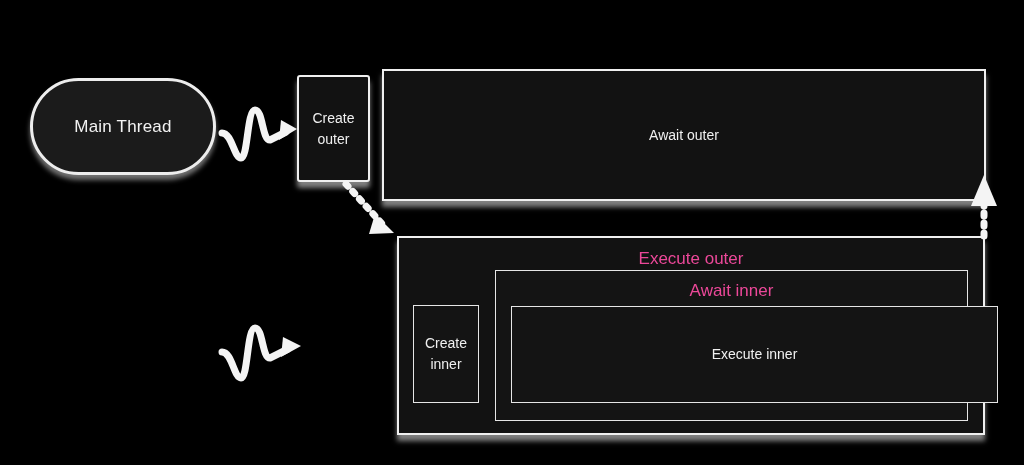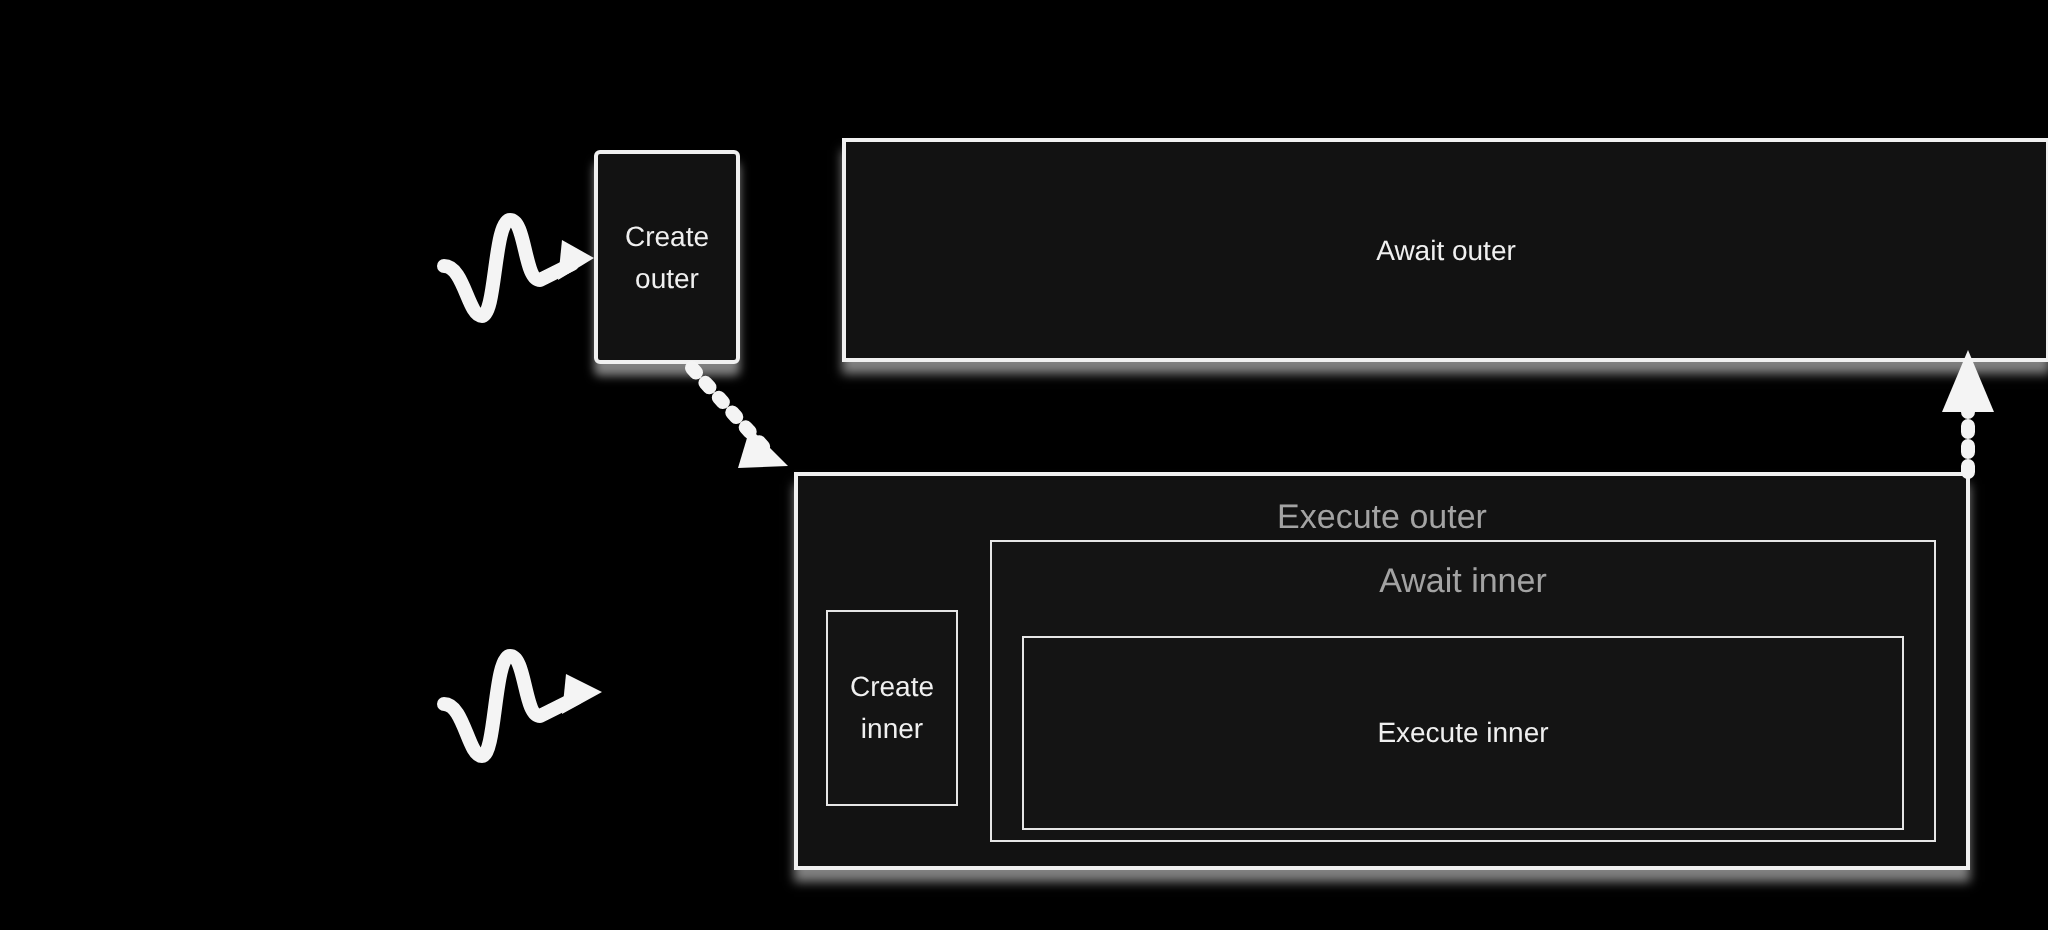--- a/index.html
+++ b/index.html
@@ -47,21 +47,21 @@
   }
   .span-thin {
     border: 1.6px solid #e6e6e6;
     background: #141414;
   }
   .span-box > .box-title {
     position: absolute;
     left: 0;
     right: 0;
     text-align: center;
-    color: #a3a3a3;
+    color: #ec4899;
     font-size: 17px;
     line-height: 20px;
   }
   .box-center {
     position: absolute;
     inset: 0;
     display: flex;
     align-items: center;
     justify-content: center;
     color: #f0f0f0;
@@ -89,45 +89,48 @@
     pointer-events: none;
     overflow: visible;
   }
 </style>
 </head>
 <body>
 
 <div id="canvas">
 
 
+  <div class="pill" style="left:30px; top:78px; width:186px; height:97px;">
+    <span class="pill-text">Main Thread</span>
+  </div>
 
 
   <div class="span-box span-outerchunk" style="left:297px; top:75px; width:73px; height:107px; border-radius:3px;">
     <div class="box-center">Create
 outer</div>
   </div>
 
-  <div class="span-box span-outerchunk" style="left:382px; top:69px; width:604px; height:112px;margin-left:39px;">
+  <div class="span-box span-outerchunk" style="left:382px; top:69px; width:604px; height:132px;">
     <div class="box-center">Await outer</div>
   </div>
 
   <div class="span-box span-outerchunk" style="left:397px; top:236px; width:588px; height:199px;">
     <div class="box-title" style="top:11px;">Execute outer</div>
   </div>
 
   <div class="span-box span-thin" style="left:413px; top:305px; width:66px; height:98px;">
     <div class="box-center">Create
 inner</div>
   </div>
 
   <div class="span-box span-thin" style="left:495px; top:270px; width:473px; height:151px;">
     <div class="box-title" style="top:10px;">Await inner</div>
   </div>
 
-  <div class="span-box span-thin" style="left:511px; top:318px; width:441px; height:97px;">
+  <div class="span-box span-thin" style="left:511px; top:306px; width:487px; height:97px;">
     <div class="box-center">Execute inner</div>
   </div>
 
   <svg class="overlay" viewBox="0 0 1024 465">
 
     <g>
       <path d="M 222 133 C 232 133 234 158 241 158 C 248 158 247 110 255 110
                C 263 110 262 140 270 140 L 286 132" fill="none" stroke="#f4f4f4" stroke-width="7" stroke-linecap="round" stroke-linejoin="round"></path>
       <polygon points="281,120 297,129 279,140" fill="#f4f4f4"></polygon>
     </g>

